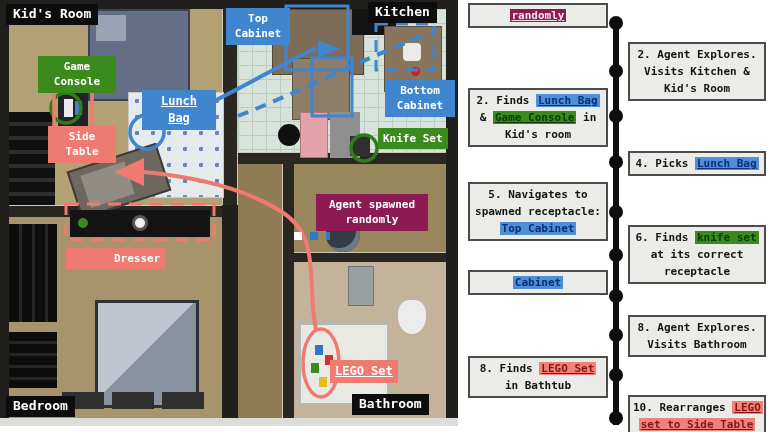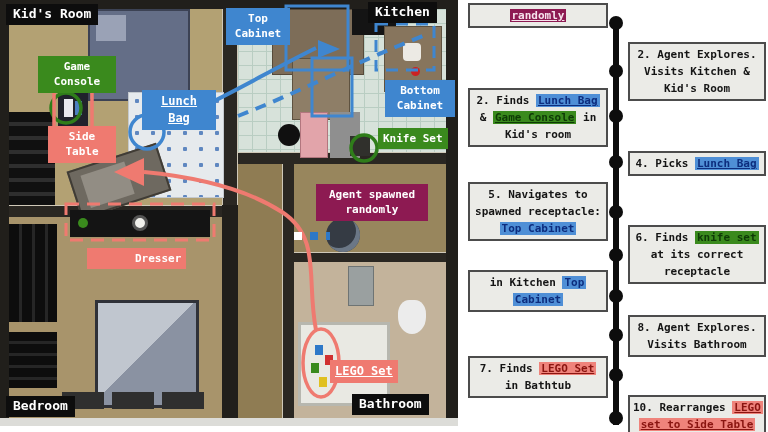--- a/index.html
+++ b/index.html
@@ -64,31 +64,31 @@
   #bathtub{left:298px;top:322px;width:92px;height:84px;background:#e9e9e3;border:3px solid #b7b7af;}
   .lego{width:8px;height:10px;}
   #lego1{left:14px;top:20px;background:#2e78c8;}
   #lego2{left:10px;top:38px;background:#3a8a1d;}
   #lego3{left:18px;top:52px;background:#e0c020;}
   #lego4{left:24px;top:30px;background:#d03030;}
   #bath-toilet{left:398px;top:300px;width:28px;height:34px;background:#ececec;border-radius:40% 40% 50% 50%;}
   
   .room-label{position:absolute;background:#0d0d0d;color:#ffffff;font-weight:bold;font-size:13px;line-height:1.3;padding:2px 7px;white-space:nowrap;}
   .obj-label{position:absolute;color:#ffffff;font-weight:bold;font-size:11px;line-height:1.4;text-align:center;padding:3px 5px;}
-  .bg-blue{background:#3f86cf;} .bg-green{background:#3a8a1d;} .bg-red{background:#ef7a70;} .bg-magenta{background:#8d1a52;}
+  .bg-blue{background:#3f86cf;} .bg-green{background:#3a8a1d;} .bg-red{background:#ef7a70;} .bg-magenta{background:#8d1a52;margin-top:10px;}
   .u{text-decoration:underline;}
   #lbl-kids{left:6px;top:4px;} #lbl-kitchen{left:368px;top:2px;}
   #lbl-bedroom{left:6px;top:396px;} #lbl-bathroom{left:352px;top:394px;}
   #lbl-topcab{left:226px;top:8px;width:54px;}
   #lbl-botcab{left:385px;top:80px;width:60px;}
   #lbl-lunch{left:142px;top:90px;width:64px;font-size:12px;}
   #lbl-knife{left:378px;top:128px;white-space:nowrap;}
   #lbl-console{left:38px;top:56px;width:68px;}
   #lbl-sidetable{left:48px;top:126px;width:58px;}
-  #lbl-dresser{left:87px;top:248px;white-space:nowrap;padding-left:48px;}
+  #lbl-dresser{left:66px;top:248px;white-space:nowrap;padding-left:48px;}
   #lbl-lego{left:330px;top:360px;white-space:nowrap;font-size:12px;}
   #lbl-agent{left:316px;top:184px;width:102px;}
   
   #tl-line{position:absolute;left:613px;top:20px;width:6px;height:405px;background:#0d0d0d;}
   .tl-node{position:absolute;left:609px;width:14px;height:14px;background:#0d0d0d;border-radius:50%;}
   .tl-box{position:absolute;background:#ebebe7;border:2px solid #4c4c4c;color:#151515;
           font-weight:bold;font-size:11px;line-height:17px;text-align:center;padding:2px 3px;box-sizing:border-box;}
   .tl-left{left:468px;width:140px;}
   .tl-right{left:628px;width:138px;}
   .tl-ln{white-space:nowrap;}
@@ -245,31 +245,30 @@
     <div class="tl-ln"><span class="hl hl-blue">Top Cabinet</span></div>
   </div>
 
   <div class="tl-box tl-right" style="top:225px">
     <div class="tl-ln"><span>6. Finds </span><span class="hl hl-green">knife set</span></div>
     <div class="tl-ln"><span>at its correct</span></div>
     <div class="tl-ln"><span>receptacle</span></div>
   </div>
 
   <div class="tl-box tl-left" style="top:270px">
-    <div class="tl-ln"><span>in Kitchen </span><span class="hl hl-blue">Top</span></div>
     <div class="tl-ln"><span class="hl hl-blue">Cabinet</span></div>
   </div>
 
   <div class="tl-box tl-right" style="top:315px">
     <div class="tl-ln"><span>8. Agent Explores.</span></div>
     <div class="tl-ln"><span>Visits Bathroom</span></div>
   </div>
 
   <div class="tl-box tl-left" style="top:356px">
-    <div class="tl-ln"><span>7. Finds </span><span class="hl hl-red u">LEGO Set</span></div>
+    <div class="tl-ln"><span>8. Finds </span><span class="hl hl-red u">LEGO Set</span></div>
     <div class="tl-ln"><span>in Bathtub</span></div>
   </div>
 
   <div class="tl-box tl-right" style="top:395px">
     <div class="tl-ln"><span>10. Rearranges </span><span class="hl hl-red u">LEGO</span></div>
     <div class="tl-ln"><span class="hl hl-red u">set to Side Table</span></div>
   </div>
 
 </div>
 

